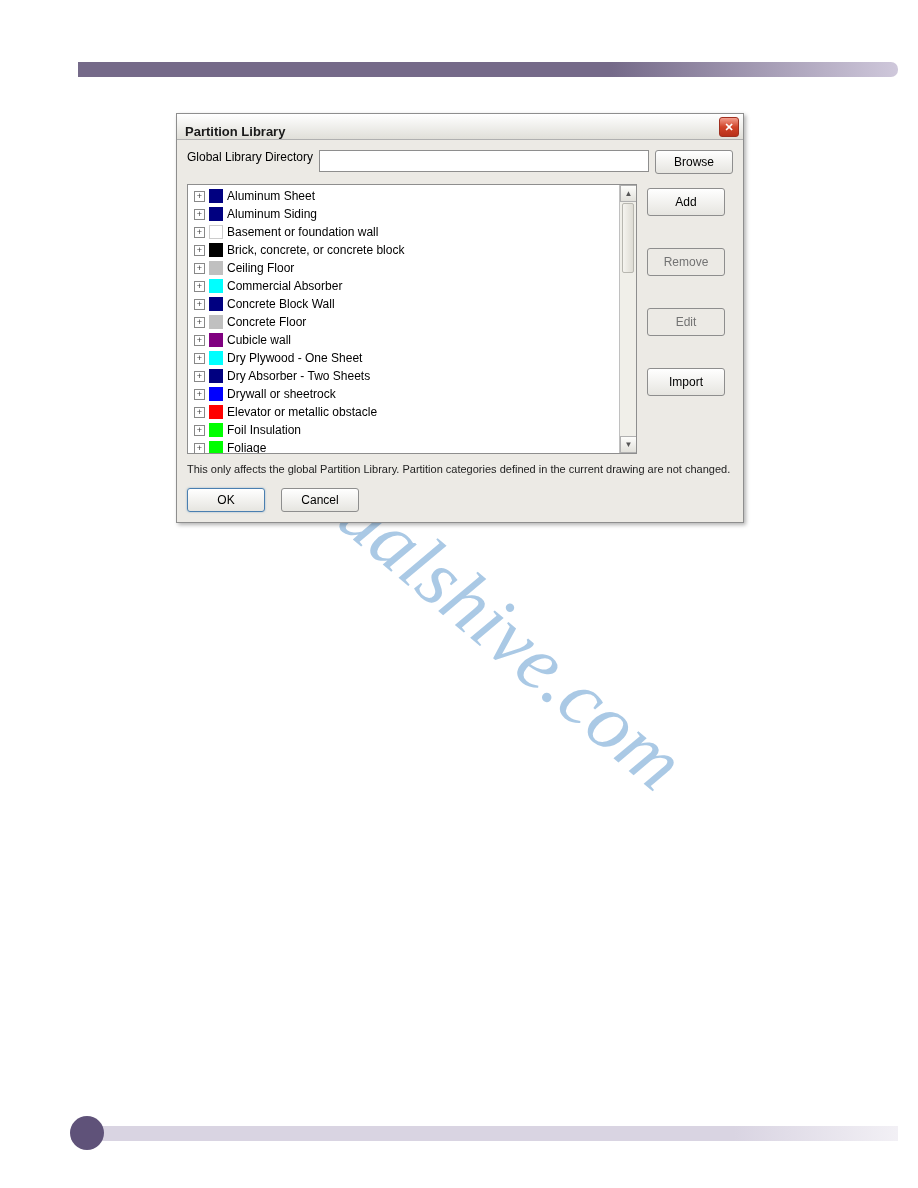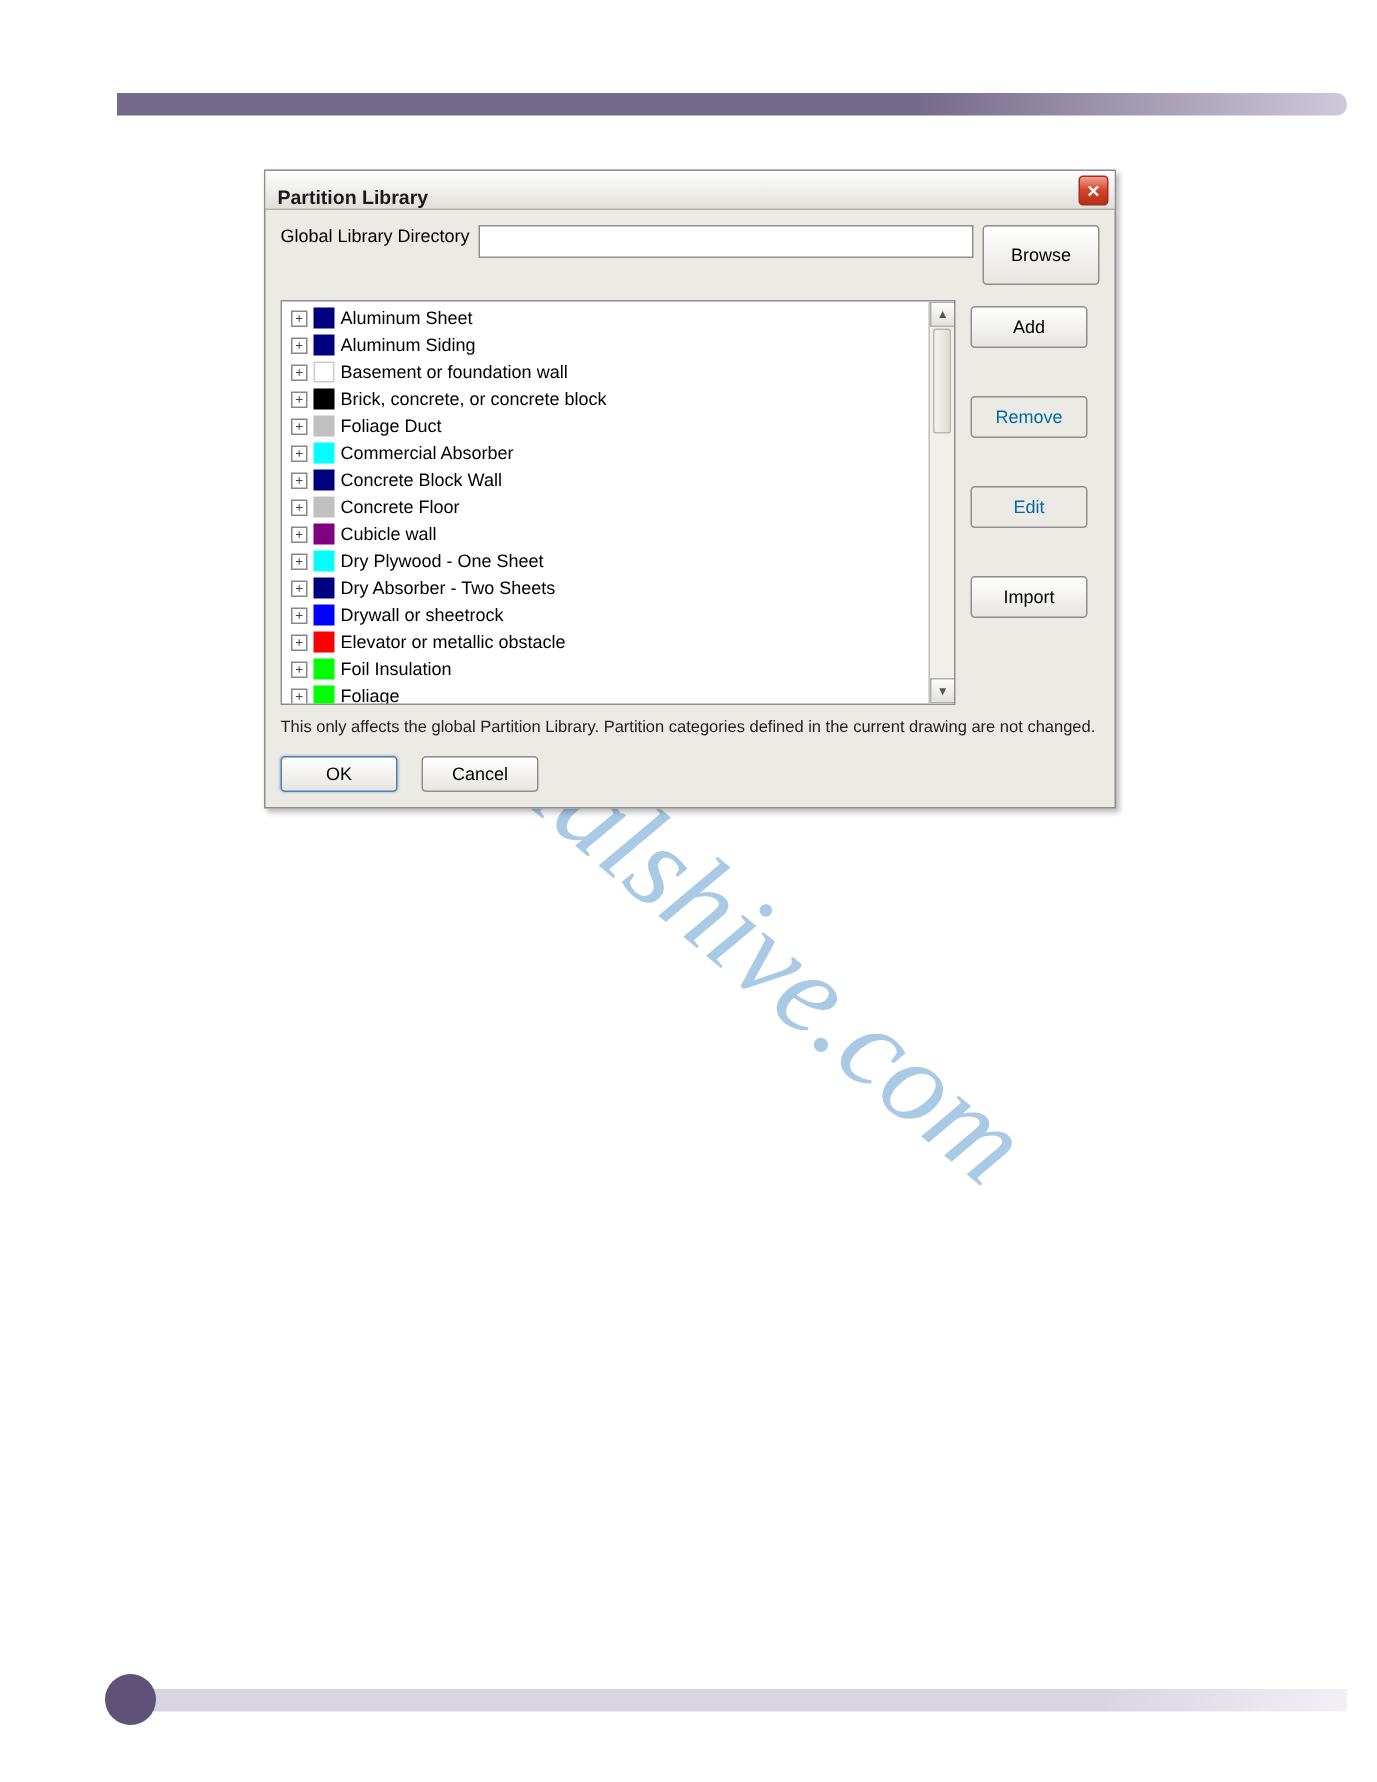--- a/index.html
+++ b/index.html
@@ -110,29 +110,29 @@
   .dir-input {
     flex: 1;
     height: 22px;
     background: #fff;
     border: 1px solid #8e8e8e;
     padding: 2px 4px;
     font-size: 12px;
   }
   .std-btn {
     width: 78px;
-    height: 40px;
+    height: 24px;
     background: linear-gradient(180deg, #ffffff 0%, #e6e5e0 100%);
     border: 1px solid #8e8e8e;
     border-radius: 3px;
     font-size: 12px;
     cursor: pointer;
   }
   .std-btn.disabled {
-    color: #0369a1;
+    color: #737373;
     background: #eceae5;
     cursor: default;
   }
   .mid-row {
     display: flex;
     gap: 10px;
   }
   .tree-container {
     width: 450px;
     height: 270px;
@@ -280,21 +280,21 @@
               <span>Basement or foundation wall</span>
             </div>
             <div class="tree-item">
               <div class="expander">+</div>
               <div class="swatch" style="background: rgb(0, 0, 0);"></div>
               <span>Brick, concrete, or concrete block</span>
             </div>
             <div class="tree-item">
               <div class="expander">+</div>
               <div class="swatch" style="background: rgb(192, 192, 192);"></div>
-              <span>Foliage Duct</span>
+              <span>Ceiling Floor</span>
             </div>
             <div class="tree-item">
               <div class="expander">+</div>
               <div class="swatch" style="background: rgb(0, 255, 255);"></div>
               <span>Commercial Absorber</span>
             </div>
             <div class="tree-item">
               <div class="expander">+</div>
               <div class="swatch" style="background: rgb(0, 0, 128);"></div>
               <span>Concrete Block Wall</span>

